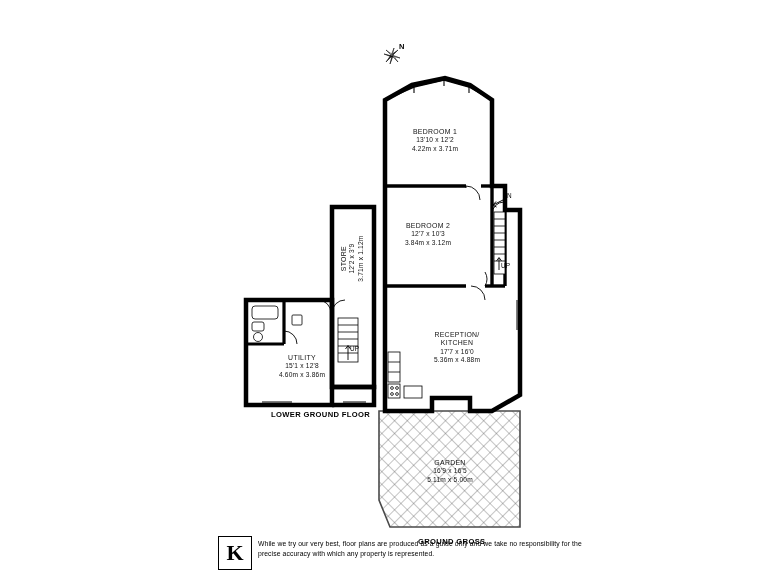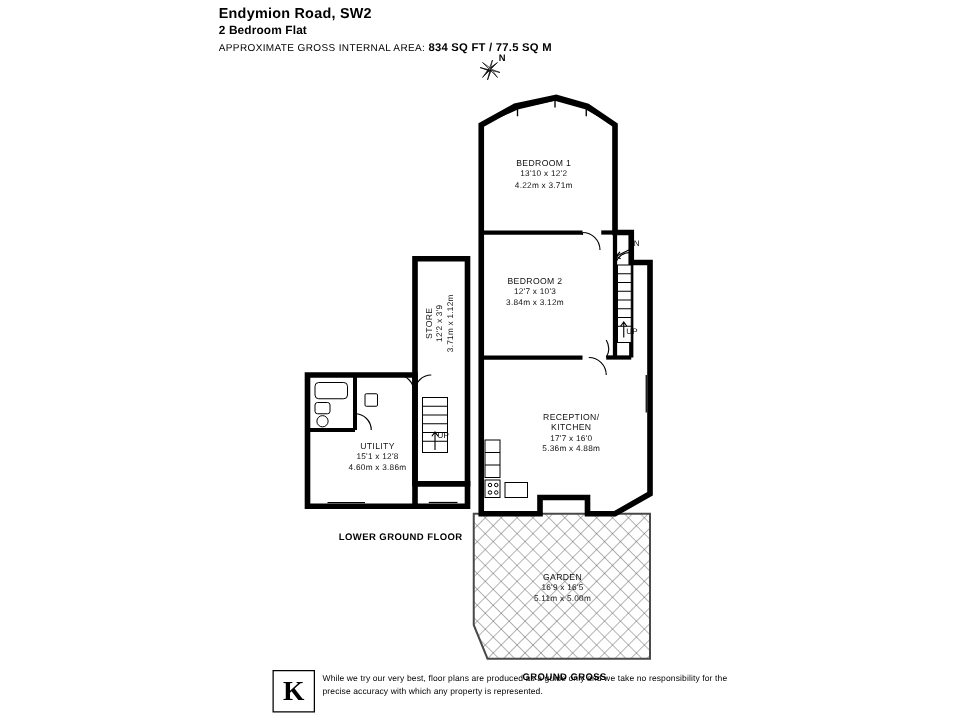--- a/index.html
+++ b/index.html
@@ -135,28 +135,20 @@
     font-size: 6.8px;
     line-height: 9.5px;
     letter-spacing: 0.1px;
   }
 </style>
 </head>
 <body>
 
 <div id="page">
 
-  <div class="header">
-    <div class="addr">Endymion Road, SW2</div>
-    <div class="sub">2 Bedroom Flat</div>
-    <div class="area">
-      <span>APPROXIMATE GROSS INTERNAL AREA:</span>
-      <b>834 SQ FT / 77.5 SQ M</b>
-    </div>
-  </div>
 
   <div class="compass">
     <div class="n-label">N</div>
     <svg width="40" height="28" viewBox="0 0 40 28">
       <g fill="#111" stroke="#111" stroke-width="0.6">
         <path d="M14 20 L20 14 L26 8 L19 13 Z"></path>
         <path d="M26 20 L20 14 L14 8 L21 13 Z" fill="#fff"></path>
         <path d="M20 14 L12 12 L20 15 Z"></path>
         <path d="M20 14 L28 16 L20 13 Z" fill="#fff"></path>
         <path d="M20 14 L18 22 L21 14 Z"></path>
@@ -354,21 +346,21 @@
   <div class="rlabel" style="left:400px; top:459px; width:100px;">
     <div class="nm">GARDEN</div>
     <div>16'9 x 16'5</div>
     <div>5.11m x 5.00m</div>
   </div>
 
   <div class="smalltag" style="left:501px; top:262px;">UP</div>
   <div class="smalltag" style="left:350px; top:345px;">UP</div>
   <div class="smalltag" style="left:505px; top:192px;">IN</div>
 
-  <div class="floorcap" style="left:271px; top:425px;">LOWER GROUND FLOOR</div>
+  <div class="floorcap" style="left:271px; top:410px;">LOWER GROUND FLOOR</div>
   <div class="floorcap" style="left:418px; top:537px;">GROUND GROSS</div>
 
   <div class="footer">
     <div class="kbox">
       <span>K</span>
     </div>
     <div class="disc">While we try our very best, floor plans are produced as a guide only and we take no responsibility for the precise accuracy with which any property is represented.</div>
   </div>
 
 </div>

